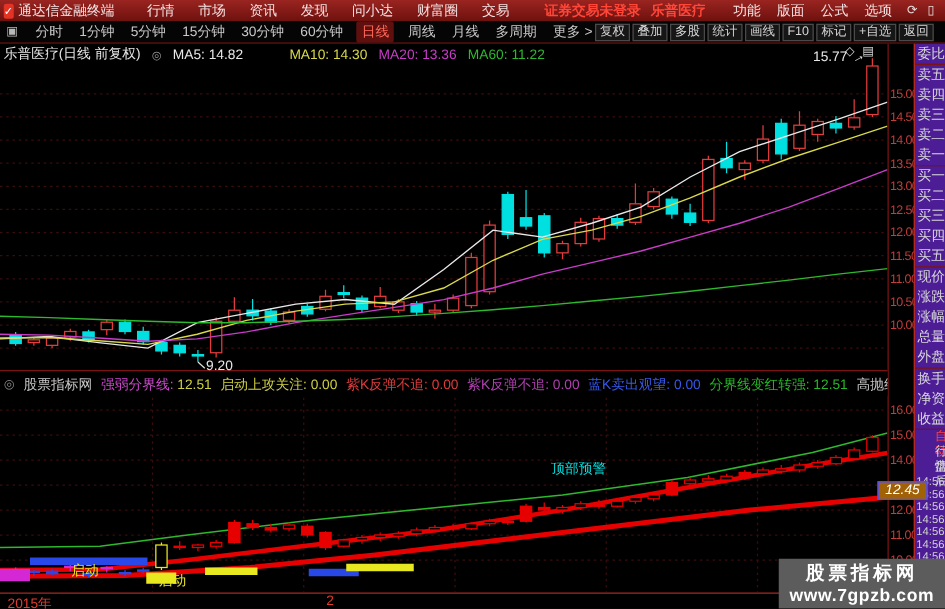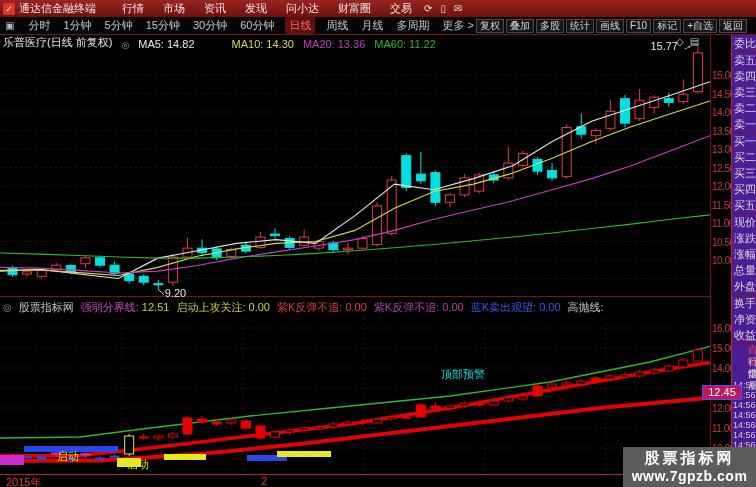--- a/index.html
+++ b/index.html
@@ -43,23 +43,23 @@
     display:flex;gap:6px;}
   #indicatorBar{position:absolute;left:0;top:261px;width:710px;height:21px;
     border-top:1px solid #7a1414;display:flex;align-items:center;gap:7px;font-size:11px;
     white-space:nowrap;overflow:hidden;padding-left:3px;box-sizing:border-box;background:#000;z-index:4;}
   #indicatorBar .led{color:#8f8f8f;font-size:10px;}
   .annot{position:absolute;font-size:11px;z-index:6;white-space:nowrap;}
   #peakArrow{display:inline-block;transform:rotate(-28deg);}
   #vline710{position:absolute;left:710px;top:0;width:1px;height:439px;background:#7a1414;z-index:3;}
   .axisCol{position:absolute;left:712px;width:20px;z-index:2;}
   .axisCol div{position:absolute;font-size:10px;color:#c43c3c;letter-spacing:-0.5px;}
-  #priceTag{position:absolute;left:702px;top:350px;width:38px;height:13px;background:#be185d;
+  #priceTag{position:absolute;left:702px;top:350px;width:38px;height:13px;background:#a16207;
     border:1px solid #4d4dff;color:#fff;font-size:11px;text-align:center;line-height:13px;
-    z-index:7;}
+    z-index:7;font-style:italic;}
   
   #rail{position:absolute;left:731px;top:0;width:25px;height:439px;background:#4c1d95;
     border-left:1px solid #b32a22;z-index:5;overflow:hidden;color:#d8d8d8;}
   #rail .row{height:16px;line-height:16px;font-size:11px;padding-left:2px;white-space:nowrap;}
   #rail .sep{height:1px;background:#7a1414;}
   #rail .tab{height:12px;line-height:12px;font-size:10px;padding-left:16px;}
   #rail .time{height:10px;line-height:10px;font-size:9px;padding-left:1px;color:#cfcfcf;}
   
   #bottomStrip{position:absolute;left:0;top:474px;width:756px;height:13px;background:#000;
     border-top:1px solid #a62a22;color:#e03c30;font-size:11px;z-index:8;}
@@ -80,20 +80,30 @@
     <span class="logo">✓</span>
     <span>通达信金融终端</span>
     <span class="menus" id="menuLeft">
         <span>行情</span>
         <span>市场</span>
         <span>资讯</span>
         <span>发现</span>
         <span>问小达</span>
         <span>财富圈</span>
         <span>交易</span>
+      </span>
+    <span class="status">
+      <span>证券交易未登录</span>
+      <span>乐普医疗</span>
+    </span>
+    <span class="rmenus" id="menuRight">
+        <span>功能</span>
+        <span>版面</span>
+        <span>公式</span>
+        <span>选项</span>
       </span>
     <span class="icons" id="titleIcons">
         <span>⟳</span>
         <span>▯</span>
         <span>✉</span>
       </span>
 
   </div>
 
   <div id="tfbar">
@@ -278,20 +288,21 @@
       </div>
 
     <div id="indicatorBar">
       <span class="led">◎</span>
     <span><span style="color: rgb(200, 200, 200);">股票指标网</span></span>
         <span><span style="color: rgb(208, 72, 208);">强弱分界线:</span><span style="color: rgb(208, 208, 64);"> 12.51</span></span>
         <span><span style="color: rgb(208, 208, 64);">启动上攻关注:</span><span style="color: rgb(208, 208, 64);"> 0.00</span></span>
         <span><span style="color: rgb(224, 60, 60);">紫K反弹不追:</span><span style="color: rgb(224, 60, 60);"> 0.00</span></span>
         <span><span style="color: rgb(176, 64, 176);">紫K反弹不追:</span><span style="color: rgb(176, 64, 176);"> 0.00</span></span>
         <span><span style="color: rgb(56, 88, 232);">蓝K卖出观望:</span><span style="color: rgb(56, 88, 232);"> 0.00</span></span>
+        <span><span style="color: rgb(40, 184, 40);">分界线变红转强:</span><span style="color: rgb(40, 184, 40);"> 12.51</span></span>
         <span><span style="color: rgb(200, 200, 200);">高抛线:</span></span>
       </div>
 
     <svg id="lowerSvg" width="710" height="156">
         <line x1="0" y1="10" x2="710" y2="10" stroke="#3a0d0d" stroke-dasharray="2,3"></line>
         <line x1="0" y1="30" x2="710" y2="30" stroke="#3a0d0d" stroke-dasharray="2,3"></line>
         <line x1="0" y1="50" x2="710" y2="50" stroke="#3a0d0d" stroke-dasharray="2,3"></line>
         <line x1="0" y1="70" x2="710" y2="70" stroke="#3a0d0d" stroke-dasharray="2,3"></line>
         <line x1="0" y1="90" x2="710" y2="90" stroke="#3a0d0d" stroke-dasharray="2,3"></line>
         <line x1="0" y1="110" x2="710" y2="110" stroke="#3a0d0d" stroke-dasharray="2,3"></line>

